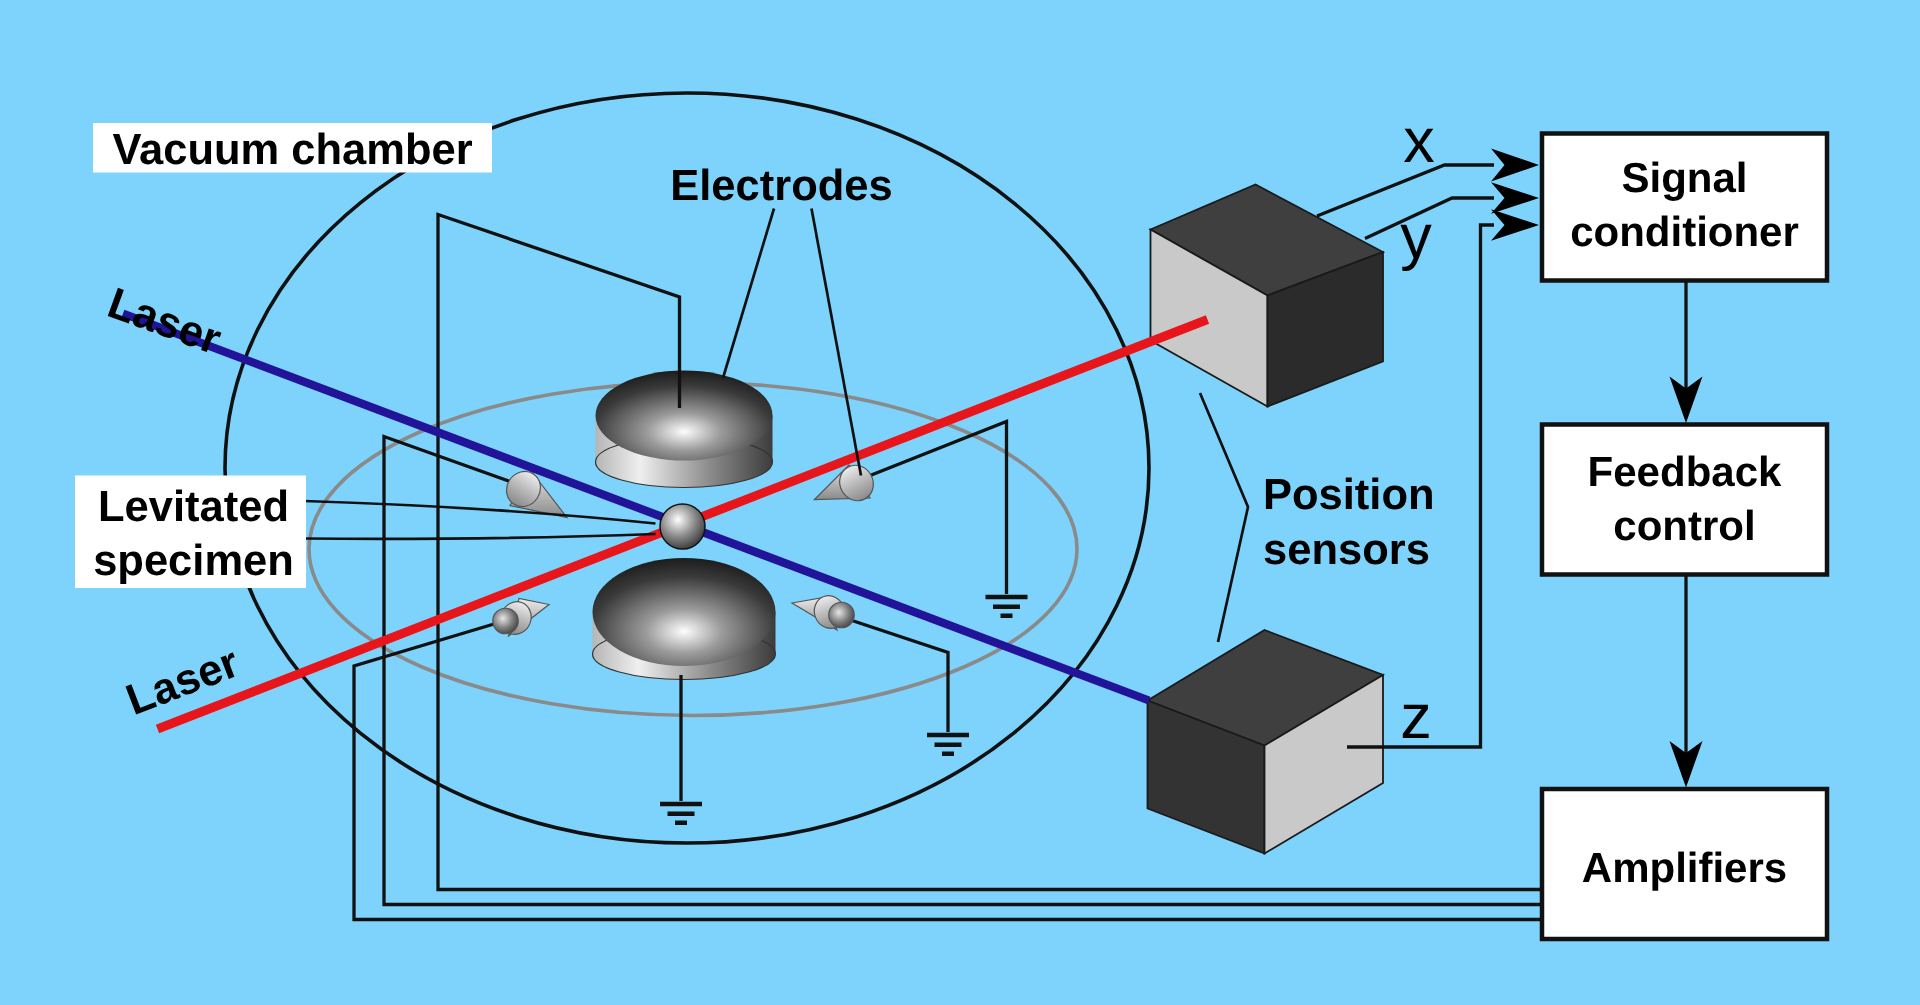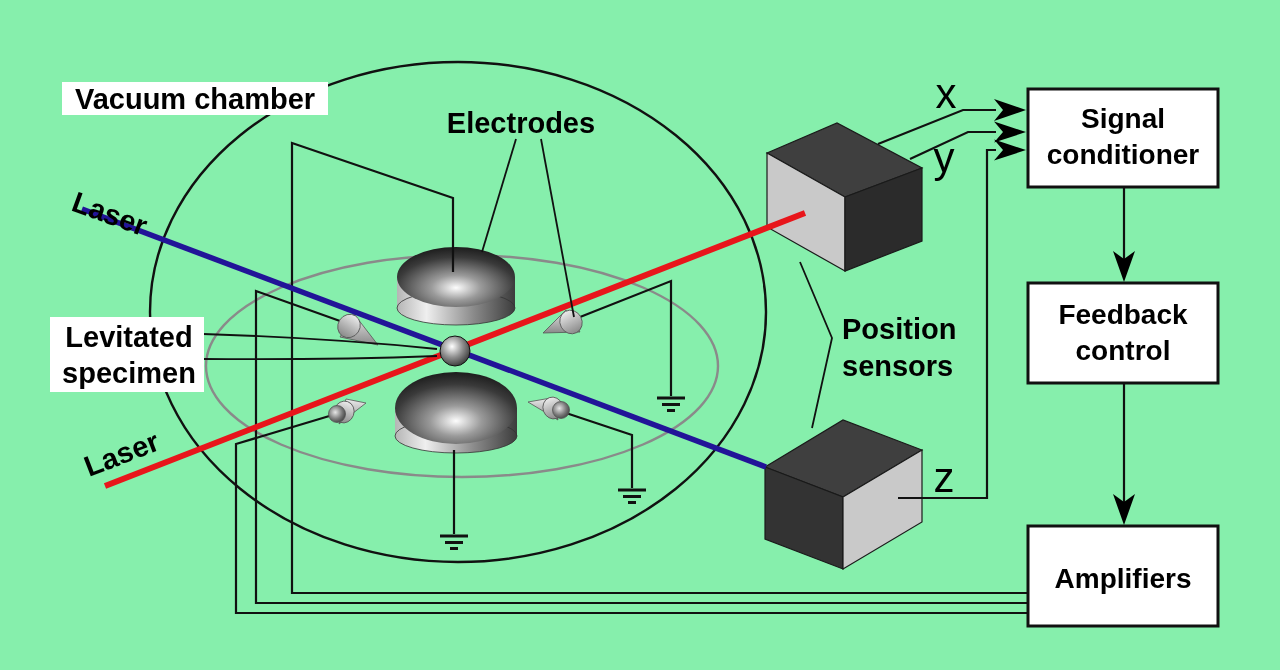--- a/index.html
+++ b/index.html
@@ -1,16 +1,16 @@
 <!DOCTYPE html>
 <html><head>
 <meta charset="utf-8">
 <style>
   html,body{margin:0;padding:0;background:#ffffff;}
-  #stage{position:relative;width:1280px;height:670px;background:#86efac;overflow:hidden;
+  #stage{position:relative;width:1280px;height:670px;background:#7dd3fc;overflow:hidden;
          font-family:"Liberation Sans",sans-serif;}
   svg{position:absolute;left:0;top:0;}
   text{font-family:"Liberation Sans",sans-serif;fill:#000;}
   .lbl{font-weight:bold;font-size:29px;}
   .boxlbl{font-weight:bold;font-size:28px;}
   .axis{font-weight:normal;font-size:42px;}
 </style>
 </head>
 <body>
 

